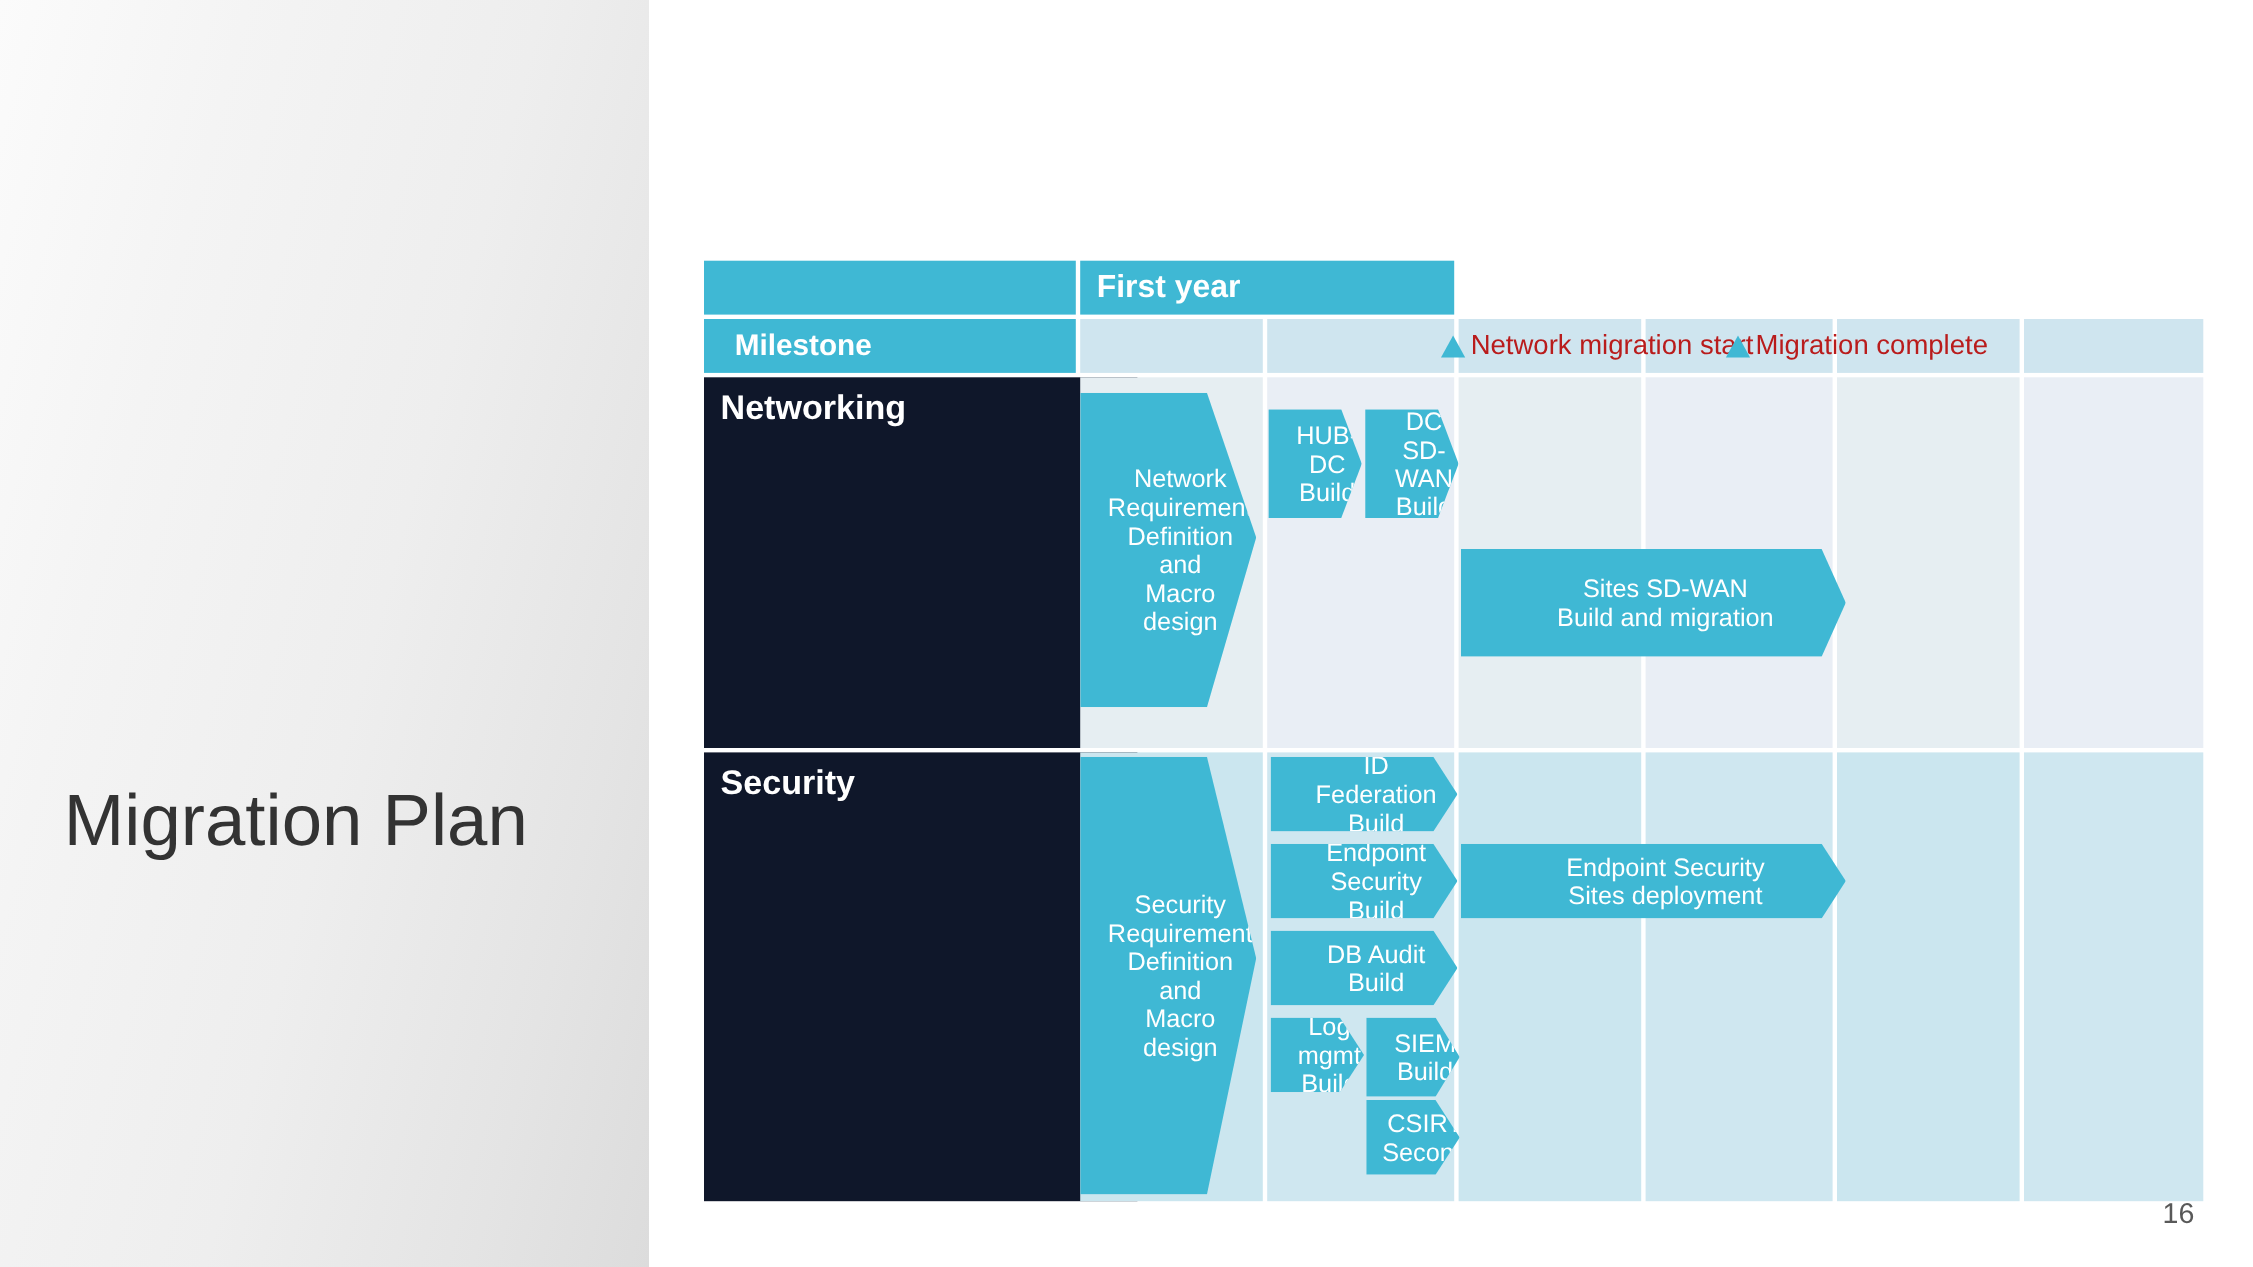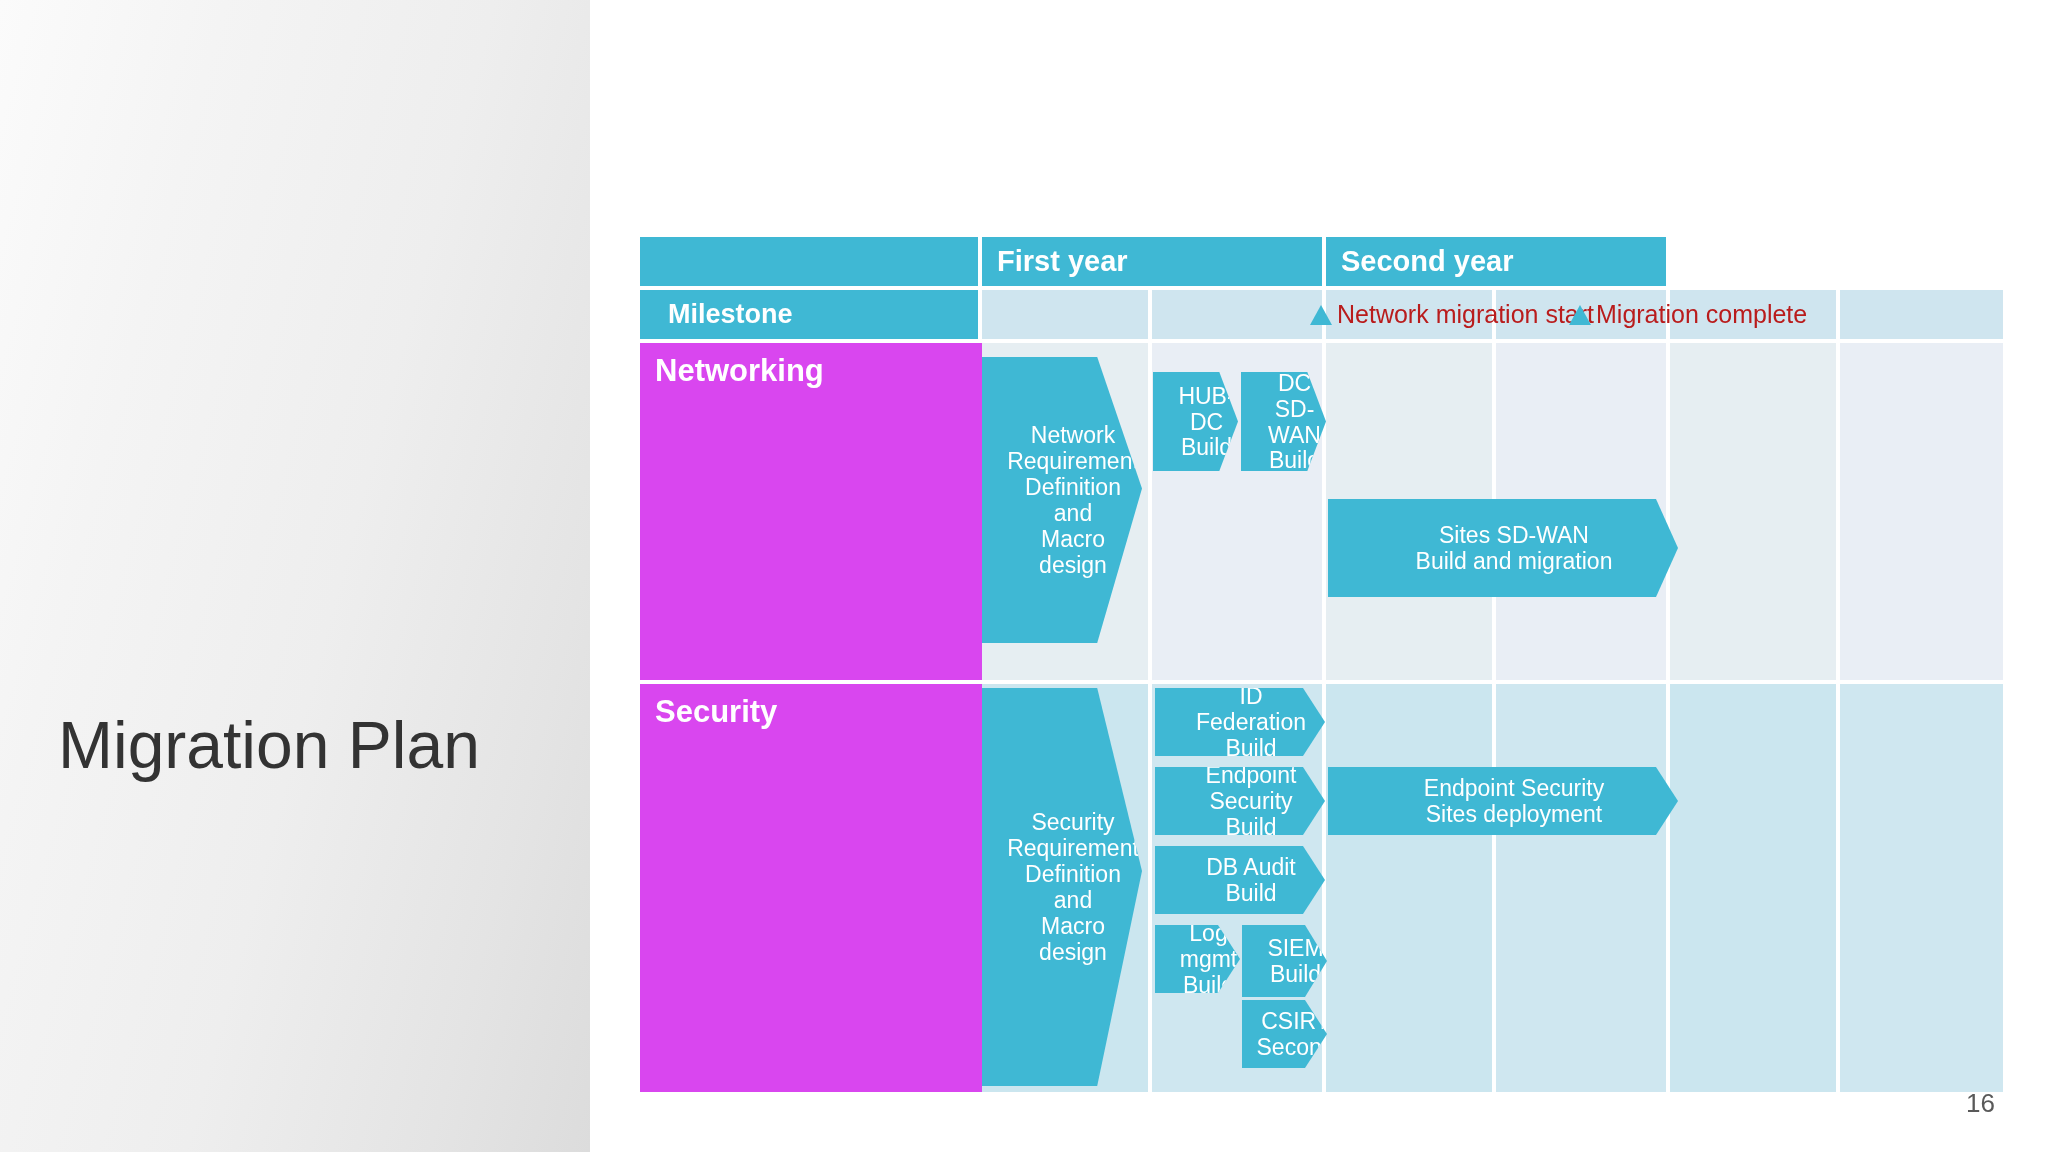--- a/index.html
+++ b/index.html
@@ -54,21 +54,21 @@
   .ms-tri{
     width:0;height:0;border-left:11px solid transparent;border-right:11px solid transparent;
     border-bottom:20px solid #3FB8D4;margin-right:5px;flex:0 0 auto;
   }
   .ms-txt{font-size:25px;color:#b91c1c;white-space:nowrap;}
 
   
   .band{position:absolute;left:0;width:100%;}
   .band-label{
     position:absolute;left:0;top:0;width:394px;height:100%;
-    background:#d946ef;color:#ffffff;font-weight:bold;font-size:31px;
+    background:#0f172a;color:#ffffff;font-weight:bold;font-size:31px;
     padding:10px 0 0 15px;box-sizing:border-box;
   }
   .band-cells{position:absolute;left:342px;top:0;right:0;height:100%;}
   .cellcol{position:absolute;top:0;height:100%;}
 
   #band-net{top:106px;height:337px;}
   #band-sec{top:447px;height:408px;}
 
   
   .task{
@@ -101,21 +101,20 @@
 
 <div id="title-panel"></div>
 <div id="slide-title">Migration Plan</div>
 <div id="page-number">16</div>
 
 <div id="gantt">
 
   <div class="hdr-row">
     <div class="hdr-cell" style="left:0;width:338px;"></div>
     <div class="hdr-cell" style="left:342px;width:340px;">First year</div>
-    <div class="hdr-cell" style="left:686px;width:340px;">Second year</div>
   </div>
 
   <div class="ms-row">
     <div class="ms-label">Milestone</div>
     <div class="ms-cell" style="left:342px;width:166px;"></div>
     <div class="ms-cell" style="left:512px;width:170px;"></div>
     <div class="ms-cell" style="left:686px;width:166px;"></div>
     <div class="ms-cell" style="left:856px;width:170px;"></div>
     <div class="ms-cell" style="left:1030px;width:166px;"></div>
     <div class="ms-cell" style="left:1200px;width:163px;"></div>

